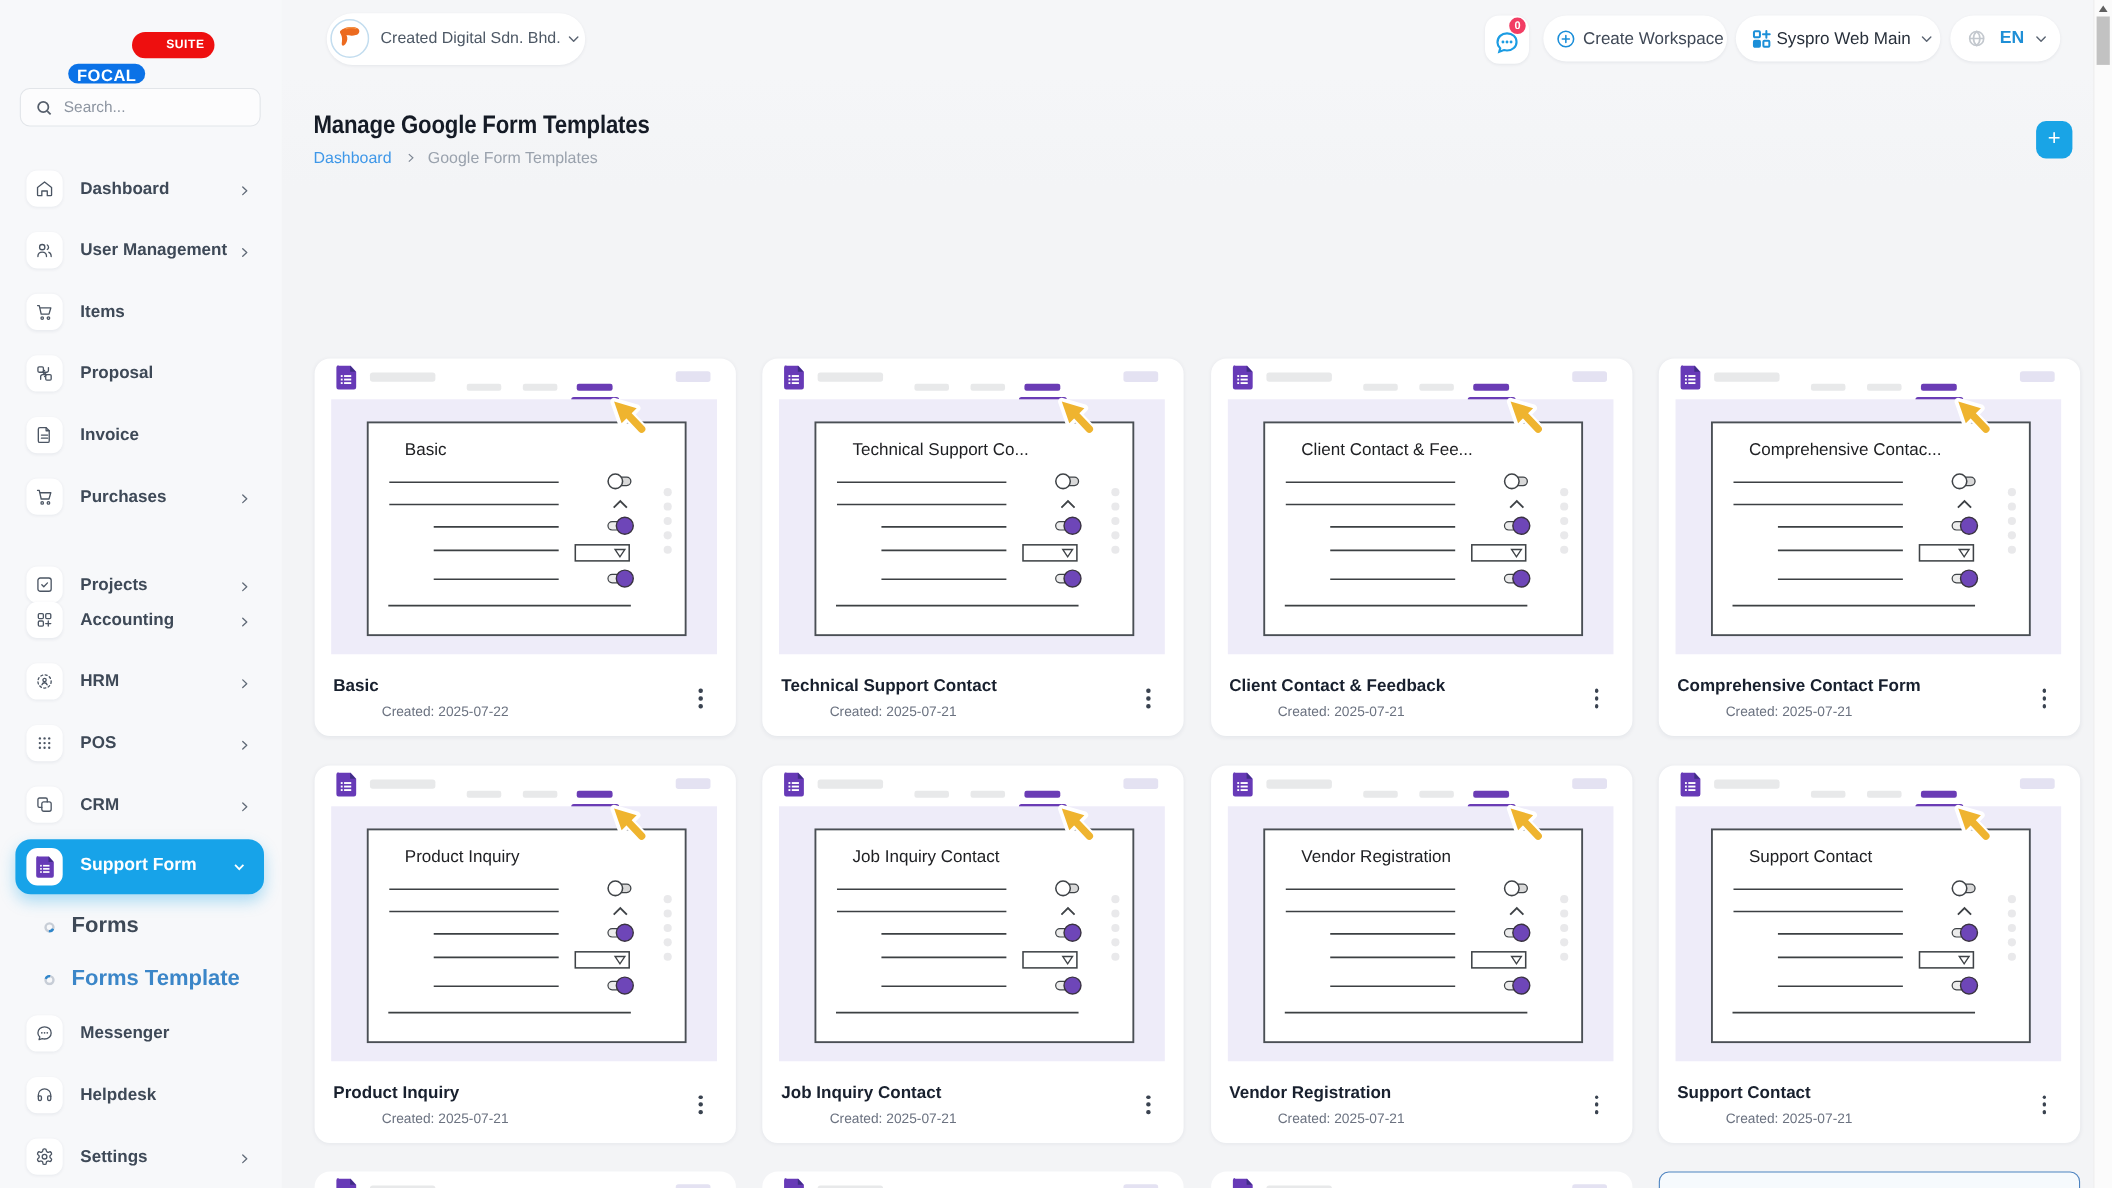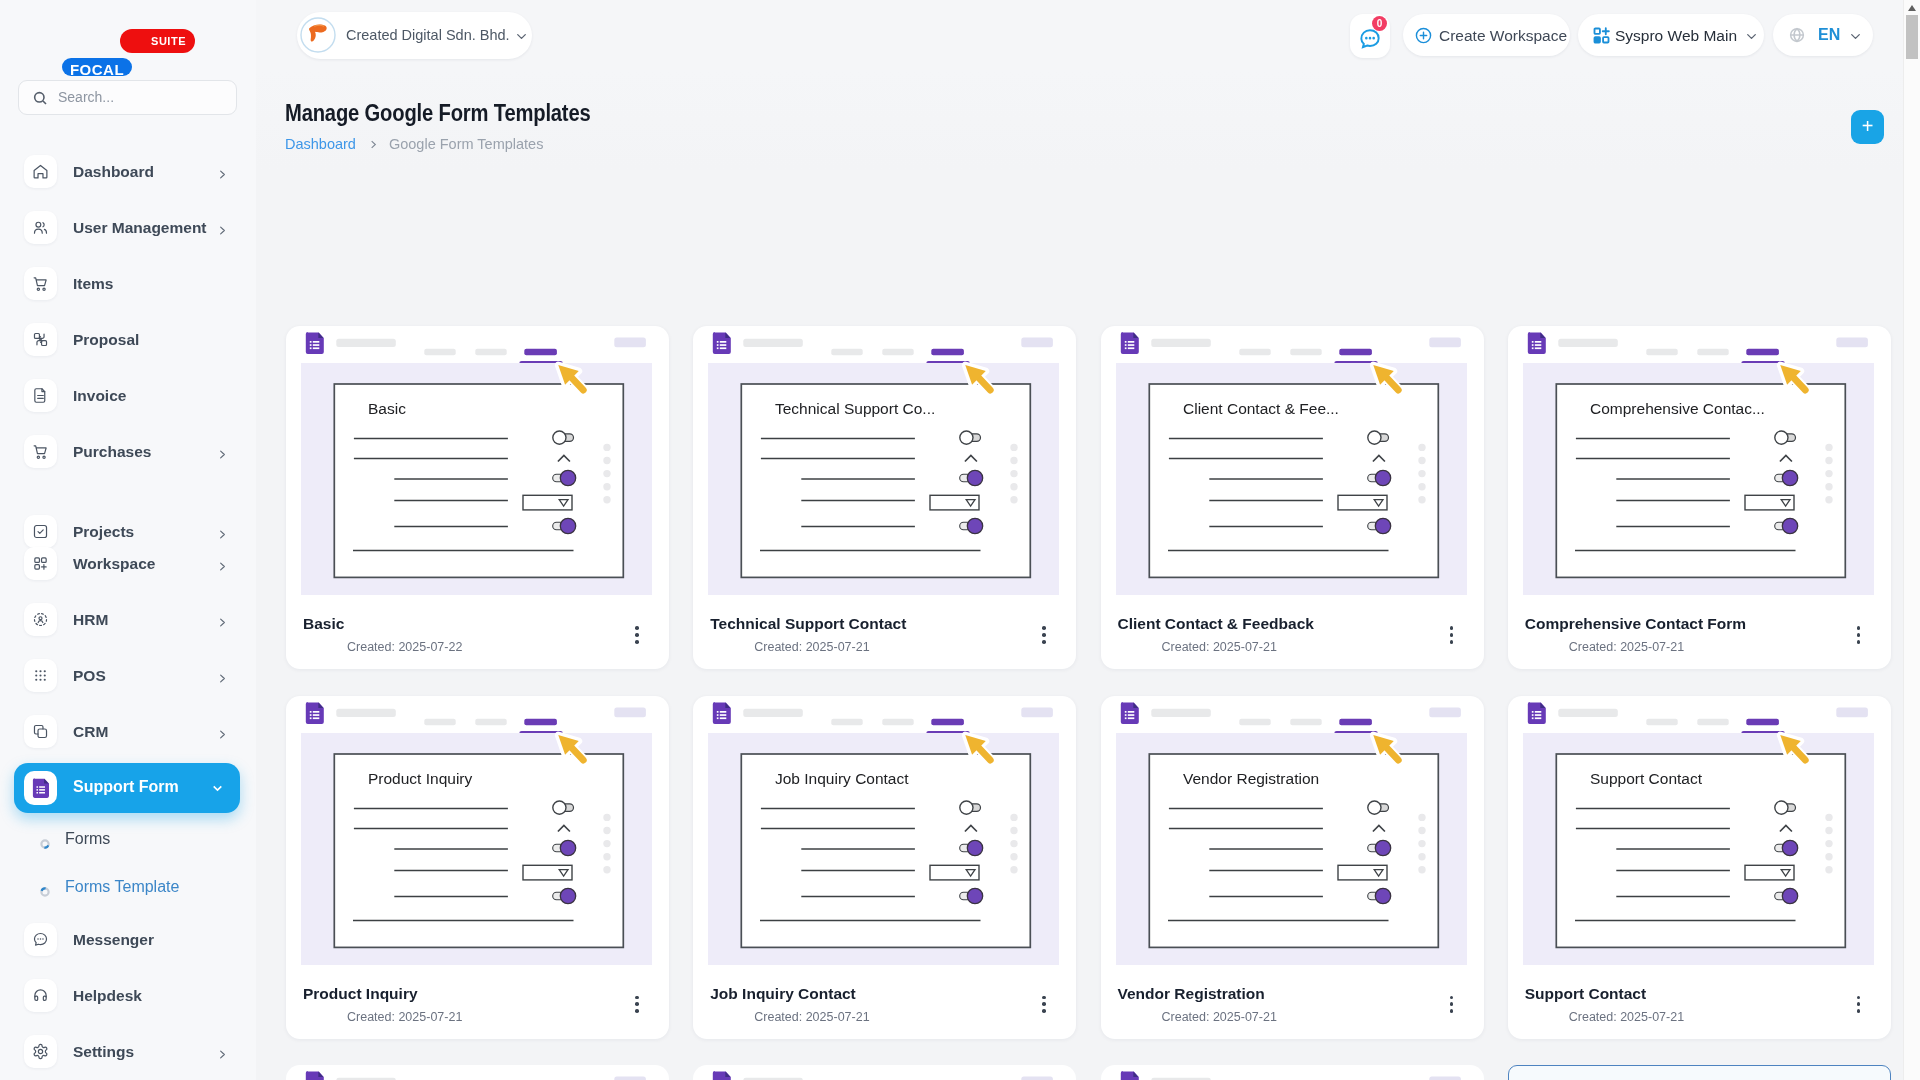--- a/index.html
+++ b/index.html
@@ -15,21 +15,21 @@
 .nav-item { position:absolute; left:0; width:256px; height:56px; }
 .nav-item .ibox { position:absolute; left:24px; top:11px; width:33px; height:33px; background:#fff; border-radius:10px; box-shadow:0 1px 3px rgba(20,30,60,.06); }
 .nav-item .ibox svg { position:absolute; left:8px; top:8px; }
 .nav-item .lbl { position:absolute; left:73px; top:19px; font-size:15.5px; font-weight:600; color:#3e4957; }
 .nav-item .chev { position:absolute; right:28px; top:22px; }
 .gf-pill { position:absolute; left:14px; top:763px; width:226px; height:50px; background:#17a3e9; border-radius:14px; box-shadow:0 6px 14px rgba(23,163,233,.35); }
 .gf-pill .ibox { position:absolute; left:10px; top:8px; width:33px; height:34px; background:#fff; border-radius:10px; }
 .gf-pill .lbl { position:absolute; left:59px; top:15px; font-size:16px; font-weight:700; color:#fff; }
 .sub-item { position:absolute; left:0; width:256px; height:40px; }
 .sub-item .dot { position:absolute; left:40px; top:15px; width:9px; height:9px; border-radius:50%; }
-.sub-item .lbl { position:absolute; left:65px; top:10px; font-size:16px; font-weight:400; color:#3e4957; }
+.sub-item .lbl { position:absolute; left:65px; top:10px; font-size:20px; font-weight:700; color:#3e4957; }
 #main { position:absolute; left:256px; top:0; width:1647px; height:1080px; background:linear-gradient(#f5f6f8 0px, #f5f6f8 70px, #f3f4f6 170px, #f3f4f6 100%); }
 .ws-pill { position:absolute; left:41px; top:12px; width:235px; height:47px; background:#fff; border-radius:24px; box-shadow:0 1px 3px rgba(20,30,60,.07); }
 .topbtn { position:absolute; background:#fff; border-radius:13px; box-shadow:0 1px 3px rgba(20,30,60,.07); white-space:nowrap; }
 h1 { position:absolute; left:29px; top:100px; font-size:23px; font-weight:700; color:#151b26; letter-spacing:-.2px; transform:scaleX(.878); transform-origin:left center; white-space:nowrap; }
 .crumb { position:absolute; left:29px; top:136px; font-size:14.5px; }
 .addbtn { position:absolute; left:1595px; top:110px; width:33px; height:34px; background:#19a4e6; border-radius:9px; color:#fff; font-size:20px; text-align:center; line-height:32px; font-weight:400; }
 .filter { position:absolute; left:16px; top:178px; width:1629px; height:123px; background:#fff; border-radius:16px; box-shadow:0 1px 4px rgba(20,30,60,.05); }
 .filter .nm { position:absolute; left:1258px; top:29px; font-size:15px; color:#333f4e; font-weight:500;}
 .filter input { position:absolute; left:1259px; top:57px; width:238px; height:40px; border:1px solid #d8dbe0; border-radius:8px; font-size:15px; color:#9aa2ae; padding-left:13px; font-family:"Liberation Sans",sans-serif; outline:none; }
 .filter input::placeholder { color:#9aa2ae; }
@@ -785,21 +785,21 @@
     </div>
 <div class="nav-item" style="top:536px">
       <div class="ibox">
         <svg width="17" height="17" viewBox="0 0 24 24" fill="none" stroke="#4b5563" stroke-width="1.7" stroke-linecap="round" stroke-linejoin="round" style="color:#4b5563">
           <rect x="4" y="4" width="6.5" height="6.5" rx="1.5"></rect>
           <rect x="13.5" y="4" width="6.5" height="6.5" rx="1.5"></rect>
           <rect x="4" y="13.5" width="6.5" height="6.5" rx="1.5"></rect>
           <path d="M16.8 13.5 v6.5 M13.5 16.8 h6.5"></path>
         </svg>
       </div>
-      <div class="lbl">Workspace</div>
+      <div class="lbl">Accounting</div>
       <div class="chev"><svg width="11" height="11" viewBox="0 0 24 24" fill="none" stroke="#606a77" stroke-width="2.6" stroke-linecap="round" stroke-linejoin="round">
           <path d="M8 4.5 l8 7.5 -8 7.5"></path>
         </svg></div>
     </div>
 <div class="nav-item" style="top:592px">
       <div class="ibox">
         <svg width="17" height="17" viewBox="0 0 24 24" fill="none" stroke="#4b5563" stroke-width="1.7" stroke-linecap="round" stroke-linejoin="round" style="color:#4b5563">
           <circle cx="12" cy="12" r="8.5" stroke-dasharray="2.6 3.2"></circle>
           <circle cx="12" cy="10.2" r="2.1"></circle>
           <path d="M8.7 16.3 c.6-1.7 1.9-2.6 3.3-2.6 s2.7 .9 3.3 2.6"></path>

